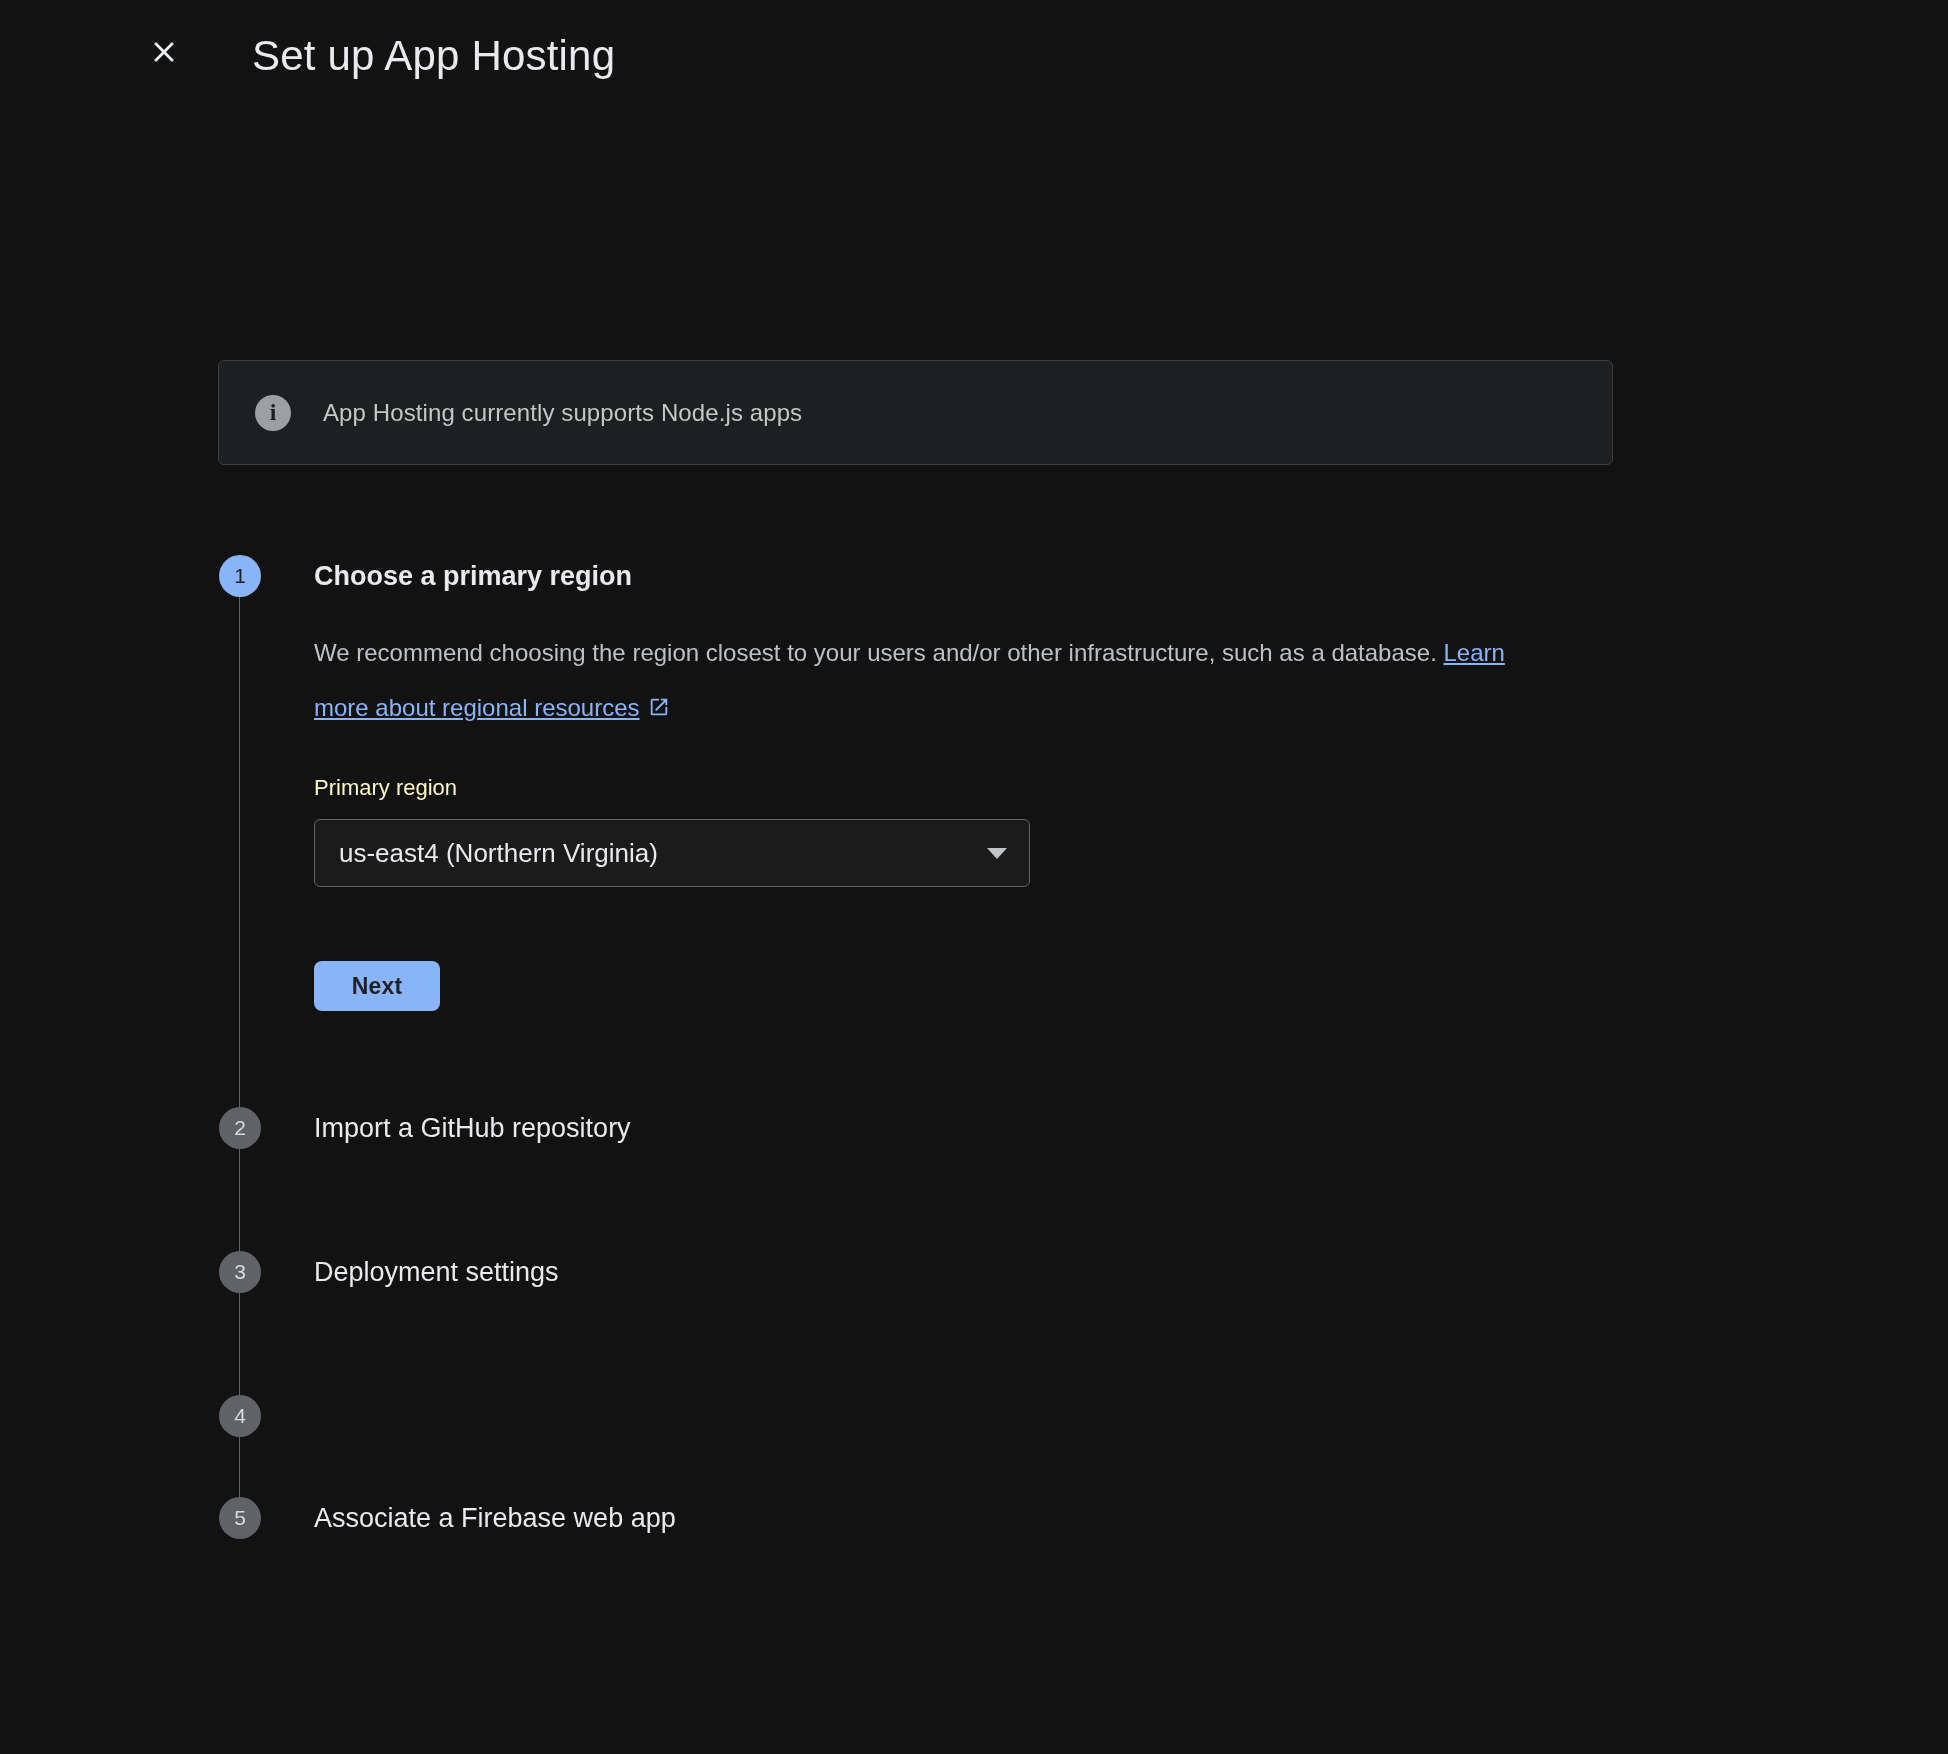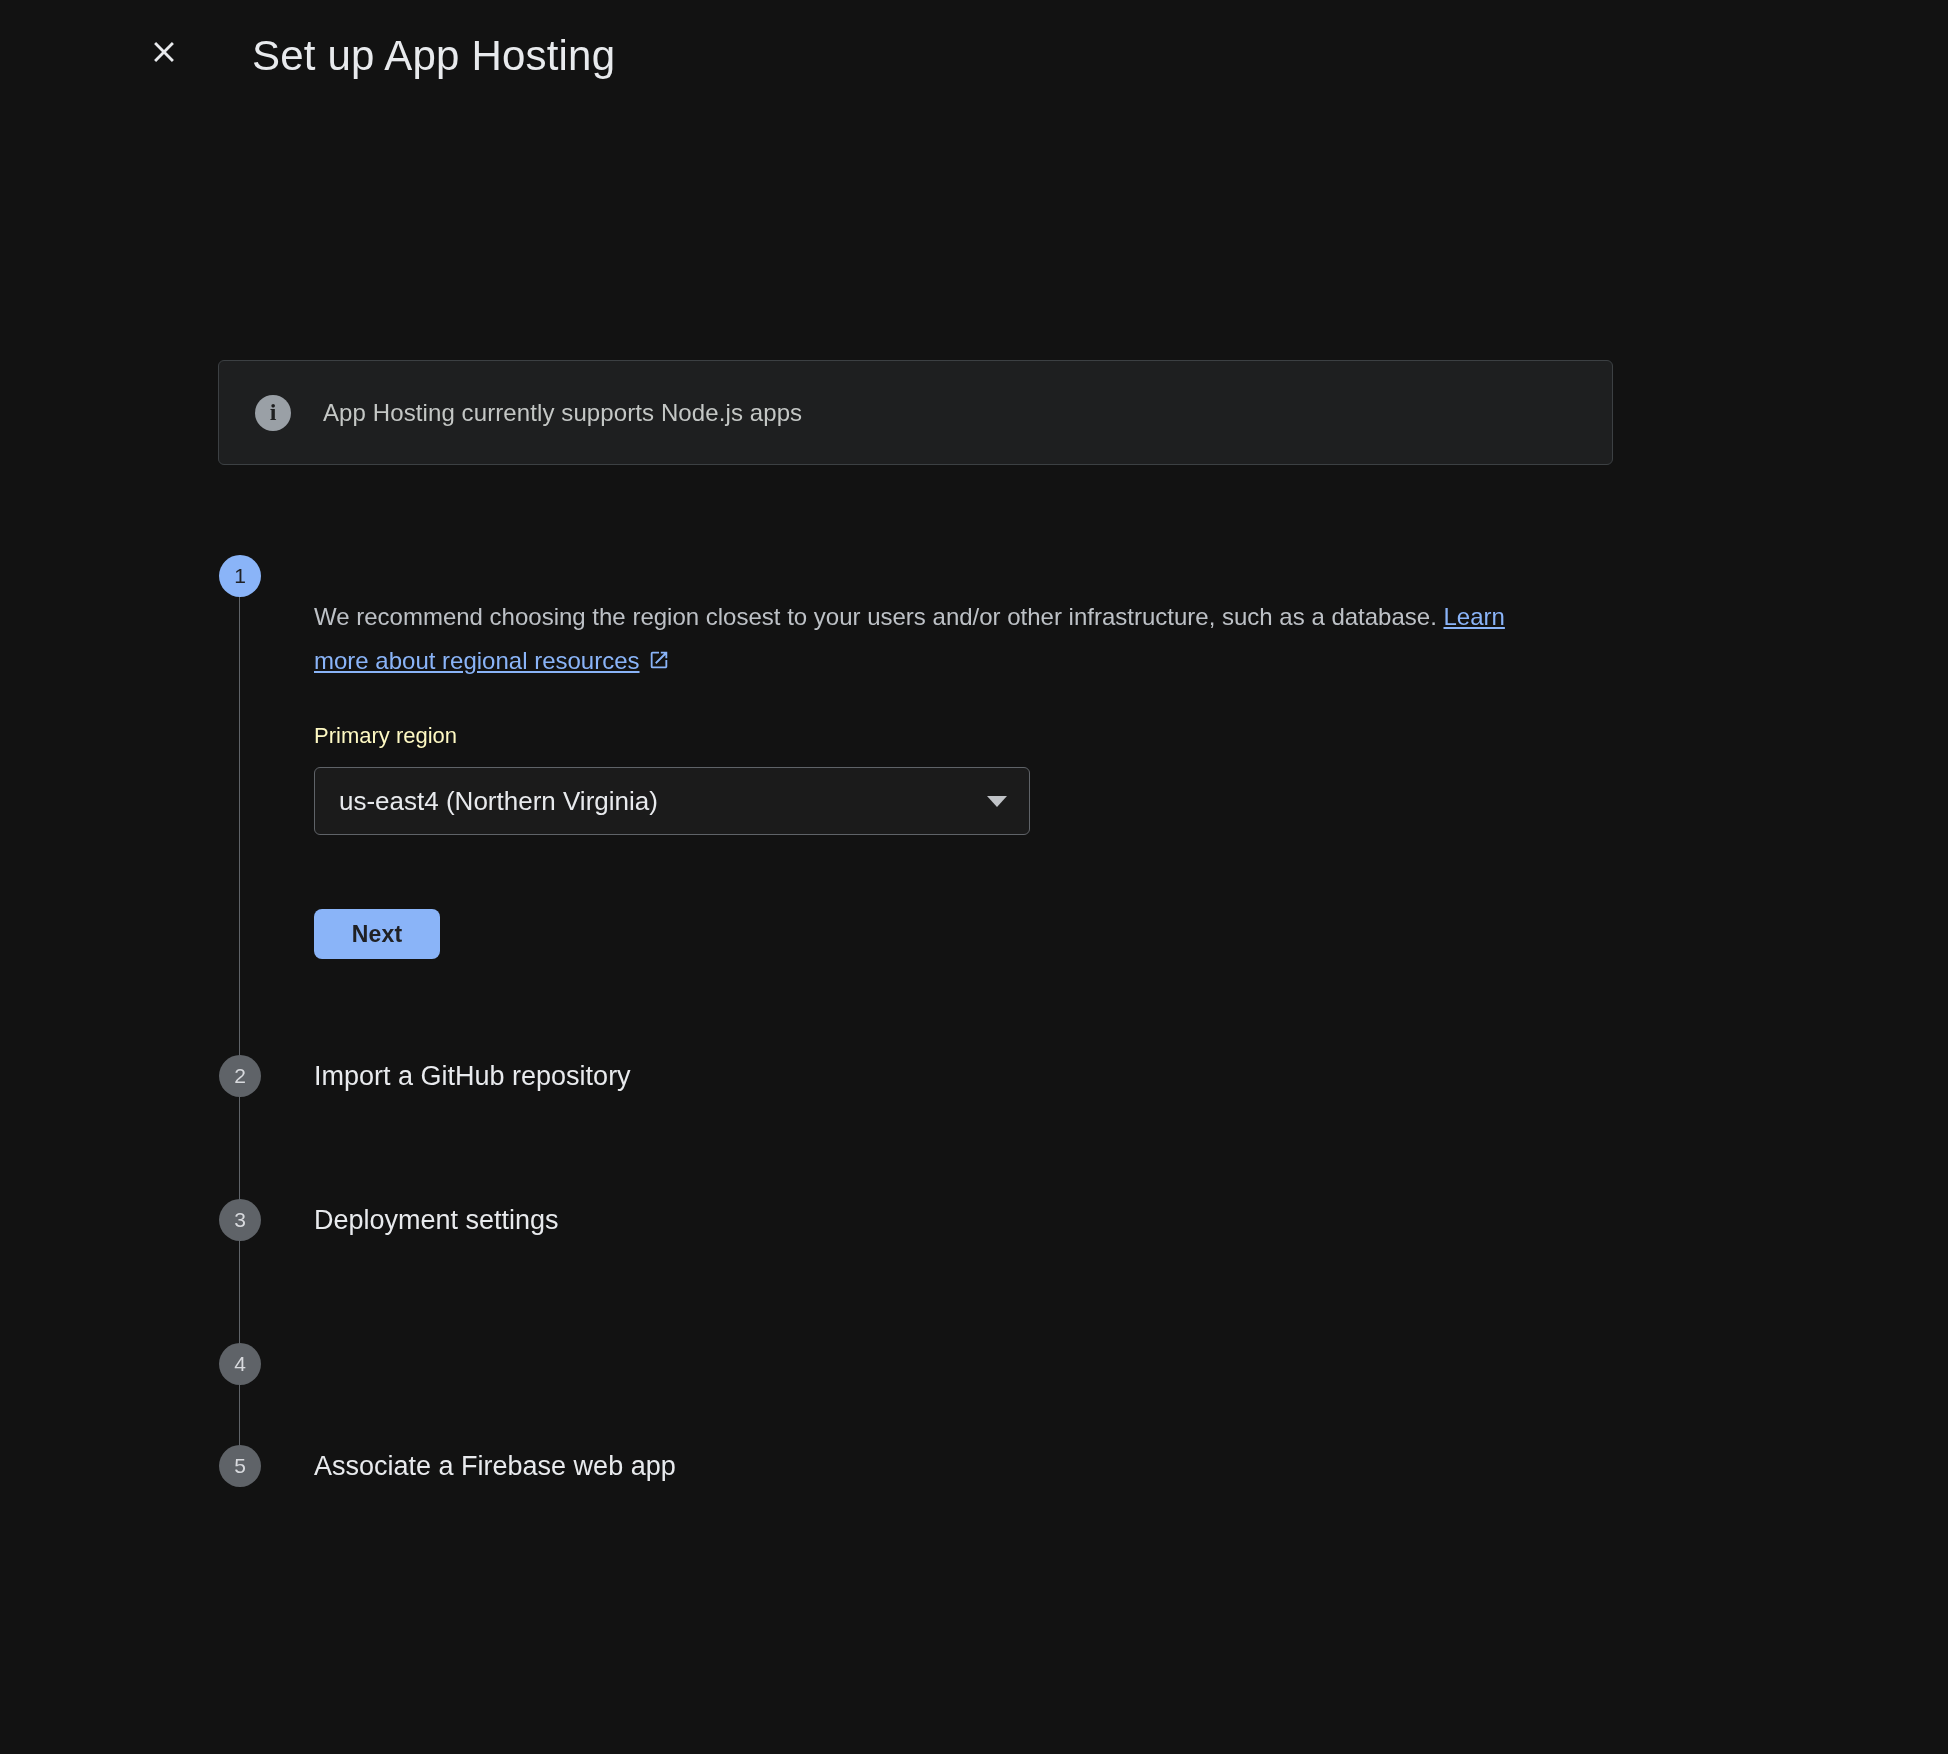--- a/index.html
+++ b/index.html
@@ -142,24 +142,24 @@
   }
   .step-title {
     color: #e8eaed;
     font-size: 27px;
     line-height: 42px;
     font-weight: 400;
   }
   .step-title.bold { font-weight: 700; }
 
   .step-desc {
-    margin-top: 40px;
+    margin-top: 28px;
     color: #bdc1c6;
     font-size: 24px;
-    line-height: 44px;
+    line-height: 55px;
     max-width: 1210px;
   }
   .ext-link {
     color: #8ab4f8;
     text-decoration: underline;
     cursor: pointer;
   }
   .ext-icon {
     display: inline-block;
     vertical-align: -2px;
@@ -238,20 +238,21 @@
     </div>
 
     <div class="stepper">
 
       <div class="step">
         <div class="step-marker">
           <div class="step-circle active">1</div>
           <div class="connector" style="top:42px; height:870px;"></div>
         </div>
         <div class="step-body">
+          <div class="step-title bold">Choose a primary region</div>
 
           <div class="step-desc">
             <span>We recommend choosing the region closest to your users and/or other infrastructure, such as a database. </span><a class="ext-link">Learn more about regional resources</a><span class="ext-icon">
               <svg width="22" height="22" viewBox="0 0 24 24" aria-hidden="true">
                 <path d="M19 19H5V5h7V3H5a2 2 0 0 0-2 2v14a2 2 0 0 0 2 2h14c1.1 0 2-.9 2-2v-7h-2v7zM14 3v2h3.59l-9.83 9.83 1.41 1.41L19 6.41V10h2V3h-7z" fill="#8ab4f8"></path>
               </svg>
             </span>
           </div>
 
           <div class="field-label">Primary region</div>

